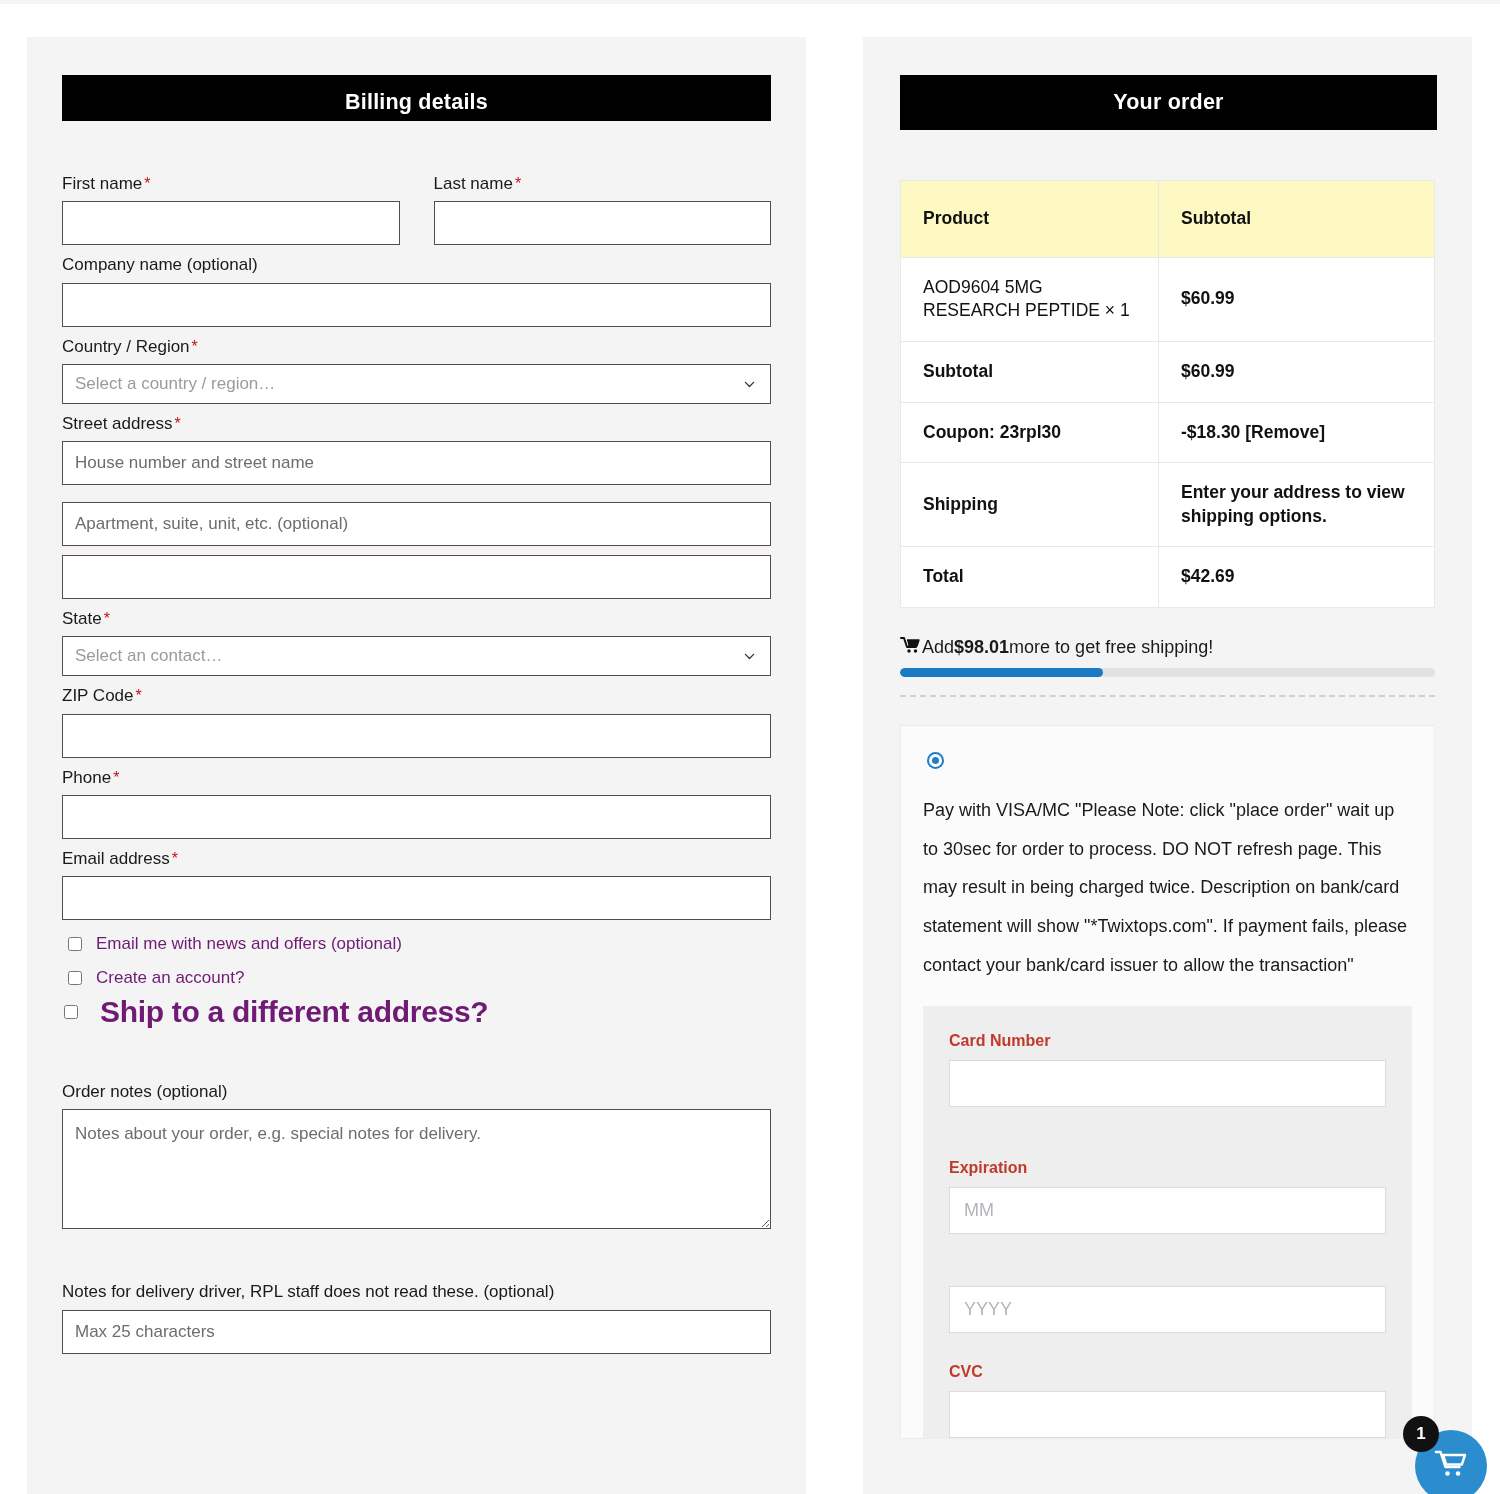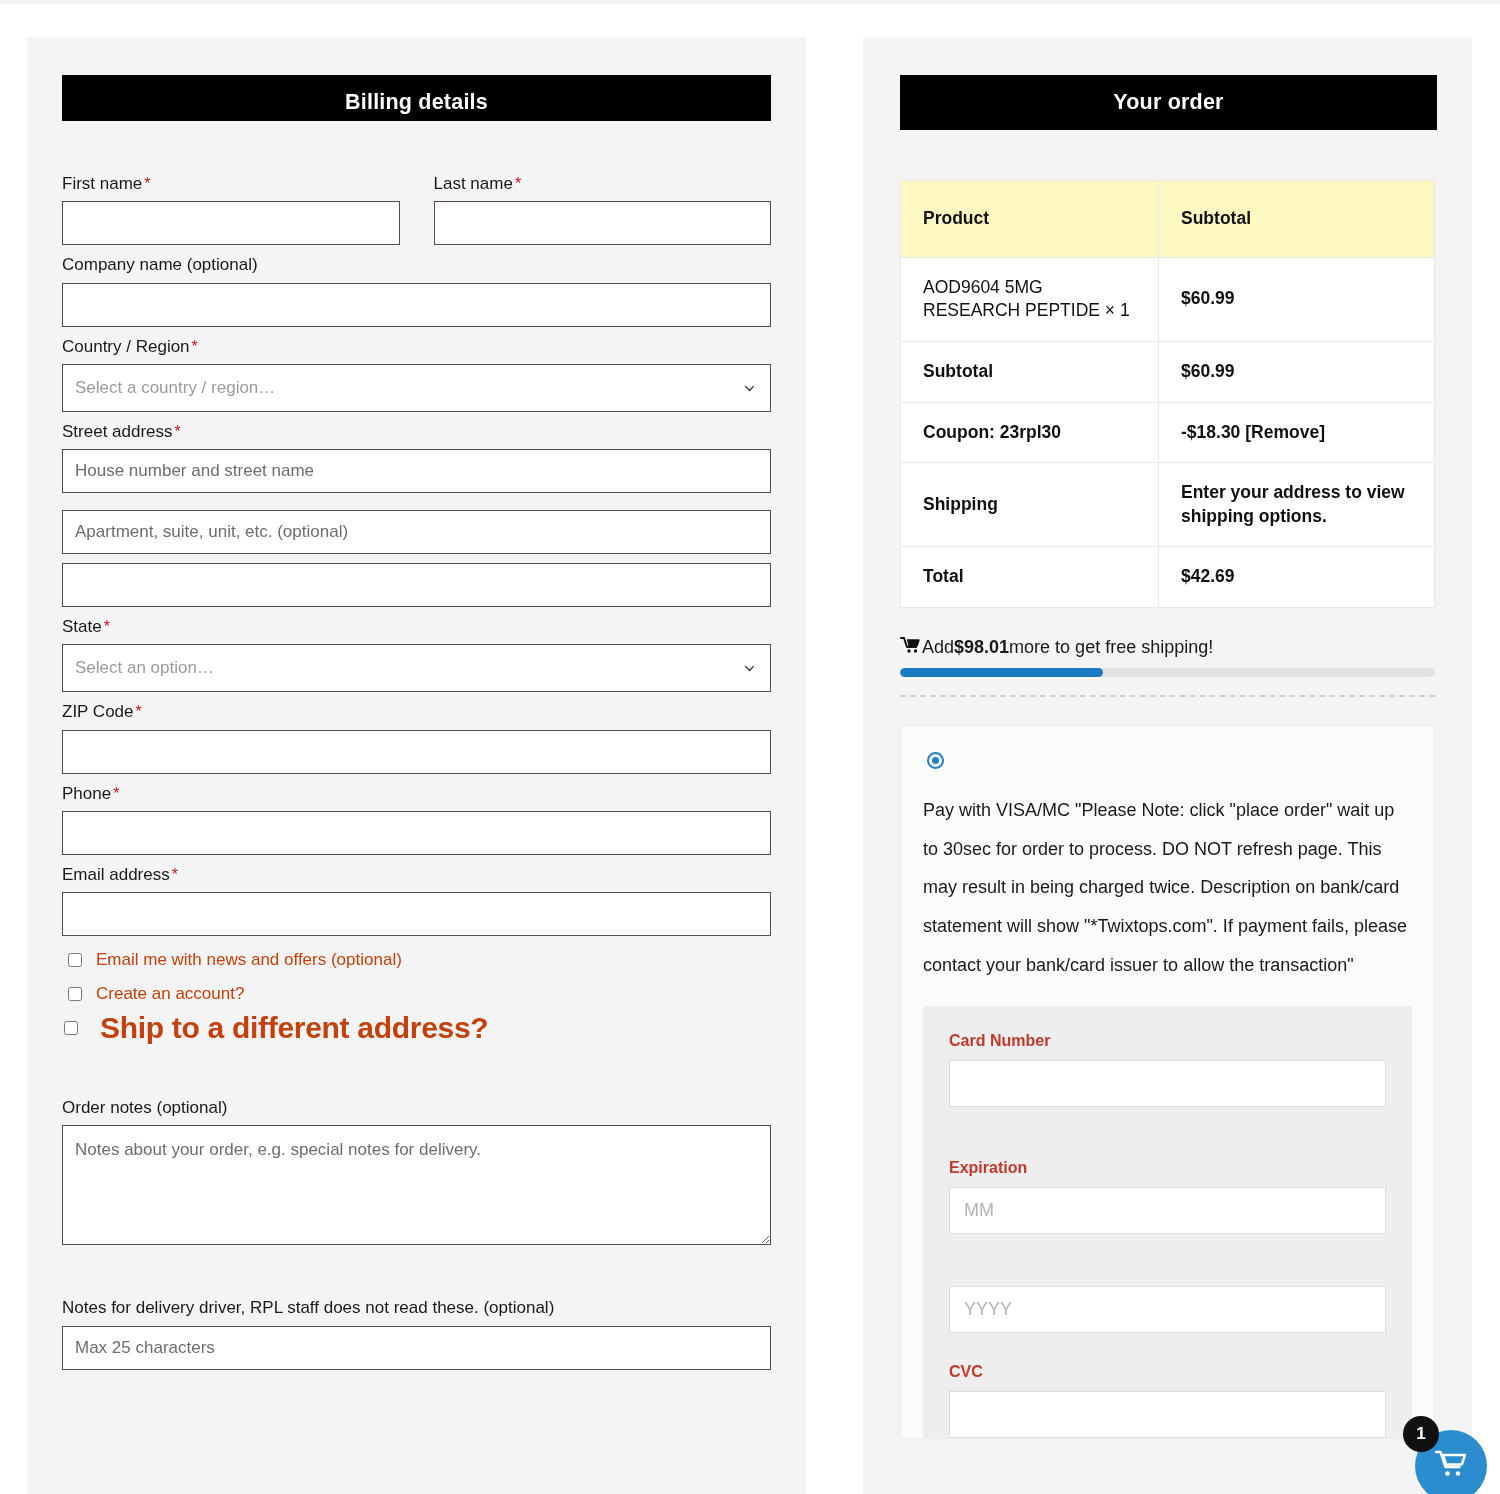--- a/index.html
+++ b/index.html
@@ -66,21 +66,21 @@
     border-radius: 0;
   }
   input.tb::placeholder, textarea.ta::placeholder { color: #6d6d6d; opacity: 1; }
   .street input.tb { margin-bottom: 17px; }
   .street input.tb:last-child { margin-bottom: 0; }
 
   .sel {
     position: relative;
     display: flex; align-items: center;
     color: #9b9b9b;
-    height: 48px;
+    height: 40px;
     cursor: pointer;
   }
   .sel .chev {
     position: absolute; right: 14px; top: 50%;
     transform: translateY(-50%);
     width: 13px; height: 13px;
   }
   .sel .chev svg { display: block; }
 
   textarea.ta {
@@ -89,21 +89,21 @@
     resize: vertical;
     line-height: 1.4;
   }
 
   
   .cbrow { display: flex; align-items: center; margin-top: 14px; }
   .cbrow input[type=checkbox] {
     width: 14px; height: 14px; margin: 0 14px 0 6px;
     accent-color: #777;
   }
-  .cbrow .cbl { font-size: 17px; color: #c2410c; }
+  .cbrow .cbl { font-size: 17px; color: #701a75; }
   .cbrow.big { margin-top: 7px; }
   .cbrow.big input[type=checkbox] { margin-left: 2px; margin-right: 22px; }
   .cbrow.big .cbl { font-size: 30px; font-weight: bold; letter-spacing: -.3px; }
 
   .notes-block { margin-top: 52px; }
   .notes-block2 { margin-top: 52px; }
 
   
   .otable {
     margin: 50px 37px 0 37px;
@@ -236,21 +236,21 @@
         <input class="tb" type="text" placeholder="Apartment, suite, unit, etc. (optional)" style="">
       </div>
 
       <div class="fld">
         <input class="tb" type="text" style="">
       </div>
 
       <div class="fld">
         <label class="lbl"><span>State</span><span class="req">*</span></label>
         <div class="sel">
-          <span>Select an option…</span>
+          <span>Select an contact…</span>
           <span class="chev">
             <svg viewBox="0 0 16 16" width="13" height="13">
                 <path d="M3 6 L8 11 L13 6" fill="none" stroke="#333" stroke-width="1.6" stroke-linecap="round" stroke-linejoin="round"></path>
               </svg>
           </span>
         </div>
       </div>
 
       <div class="fld">
         <label class="lbl"><span>ZIP Code</span><span class="req">*</span></label>

